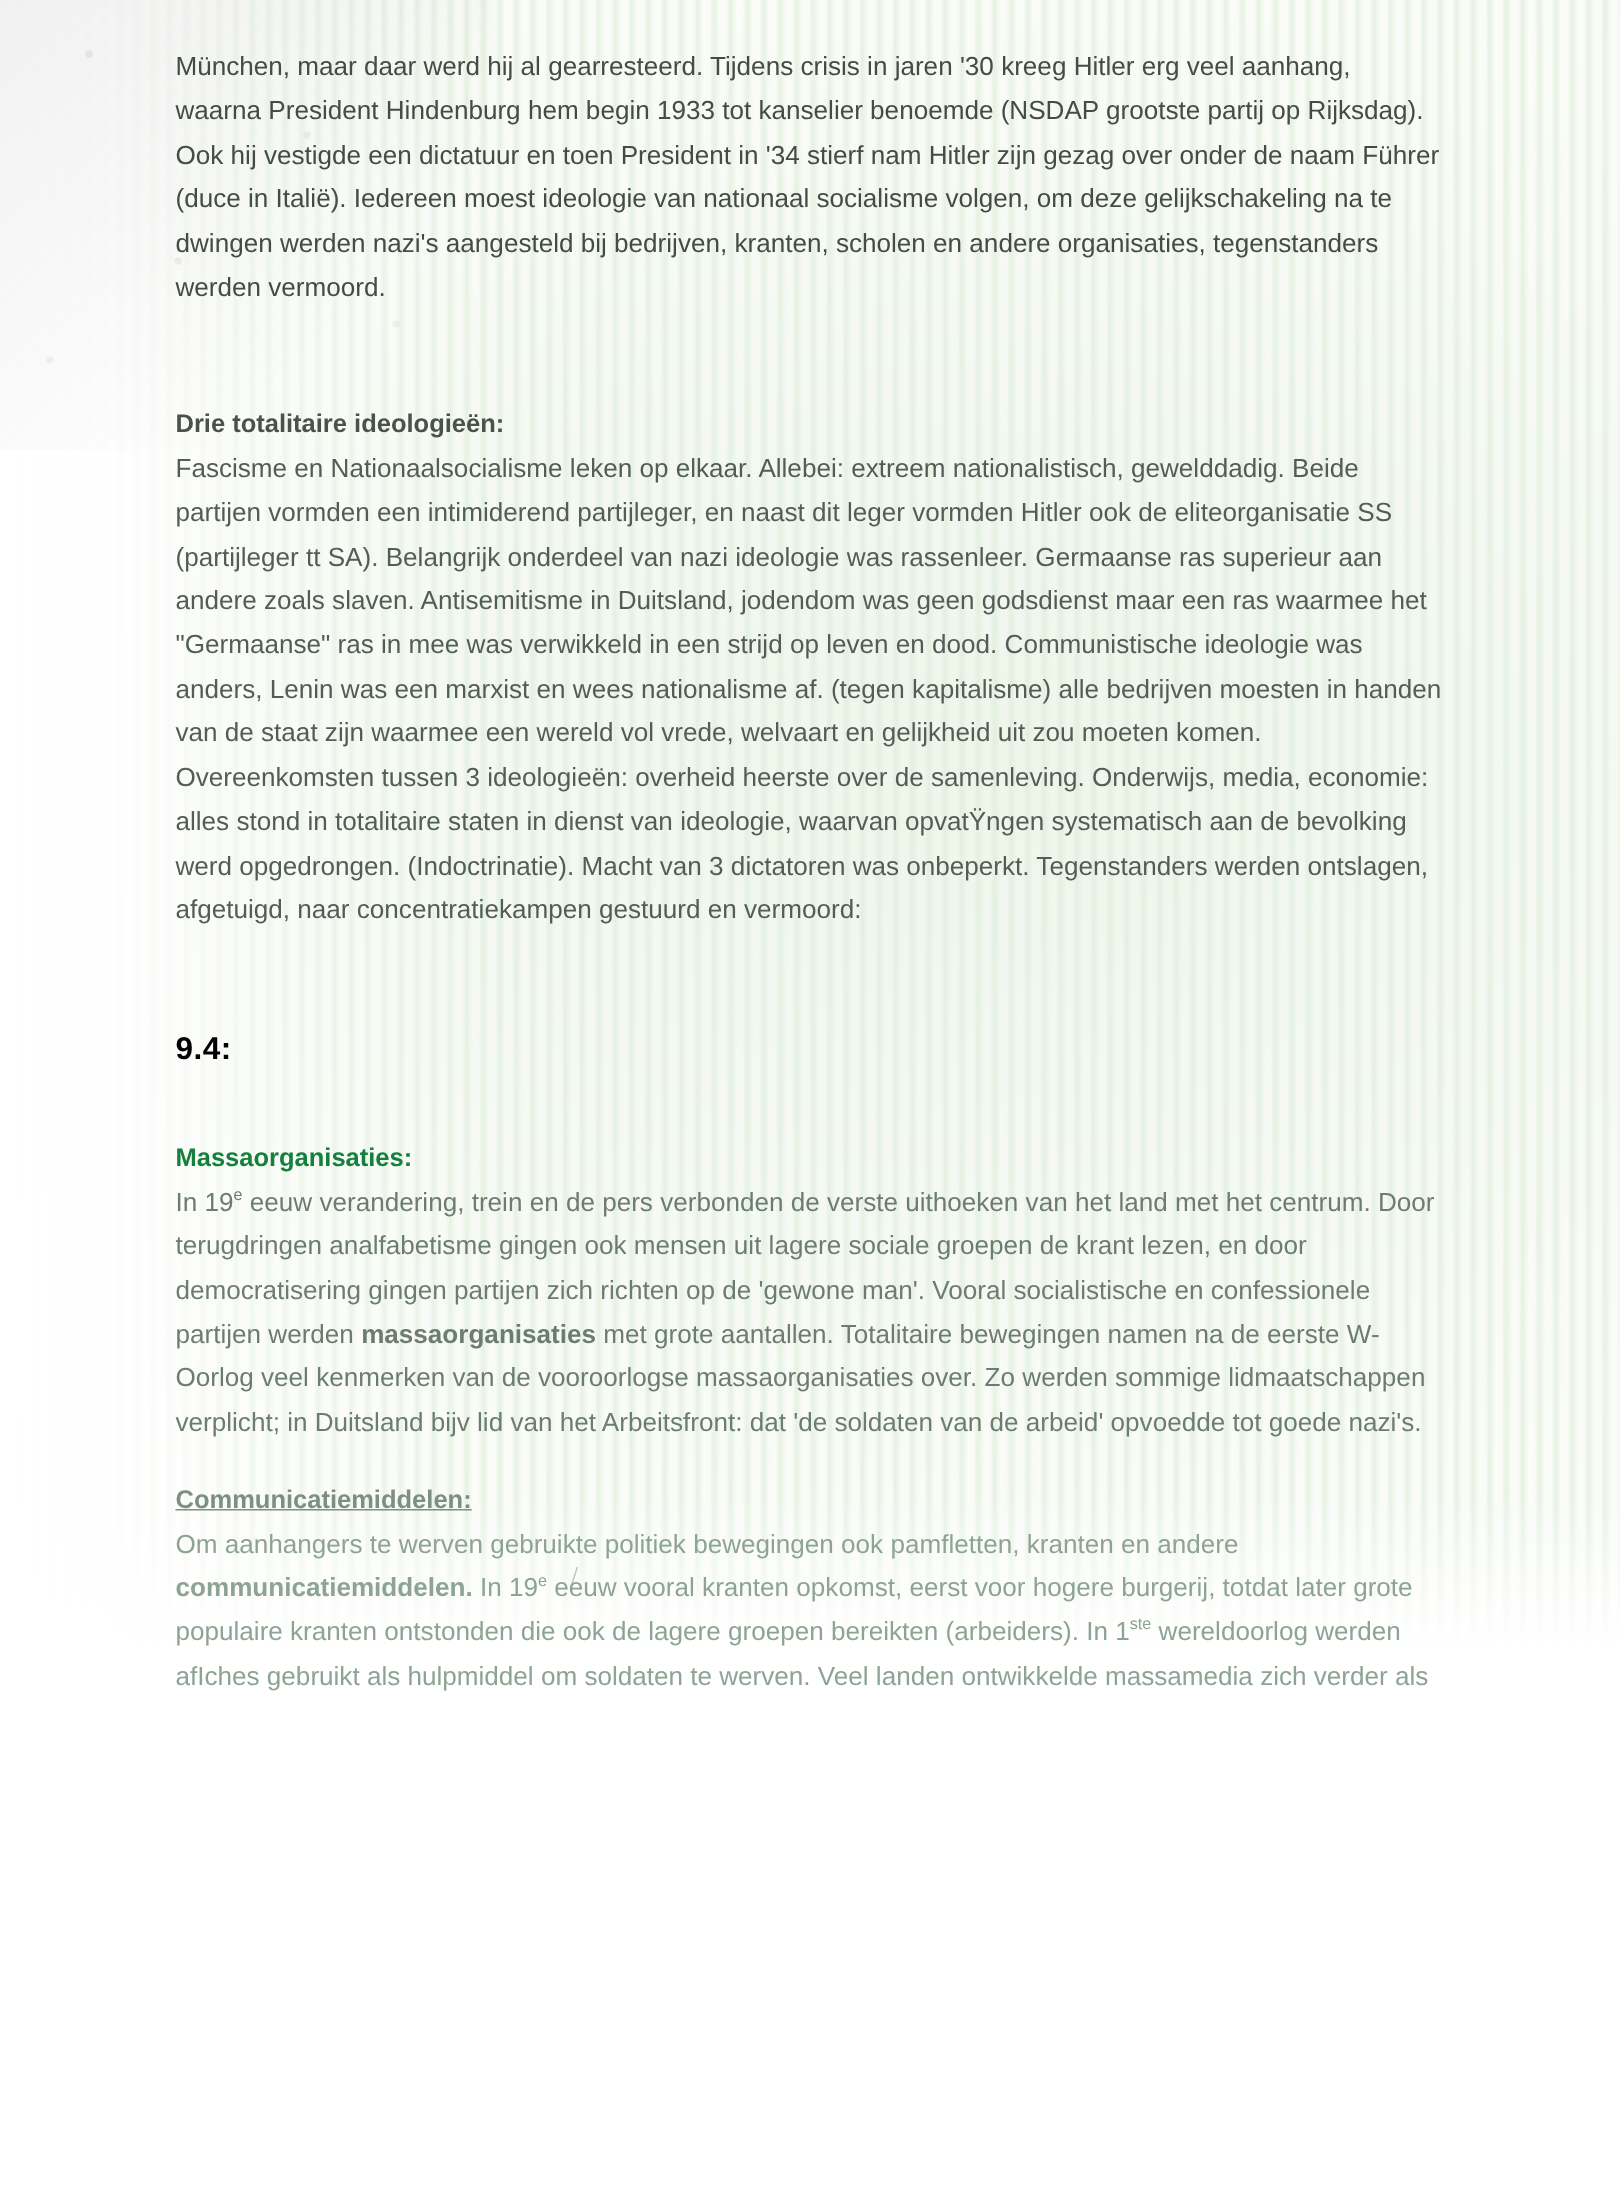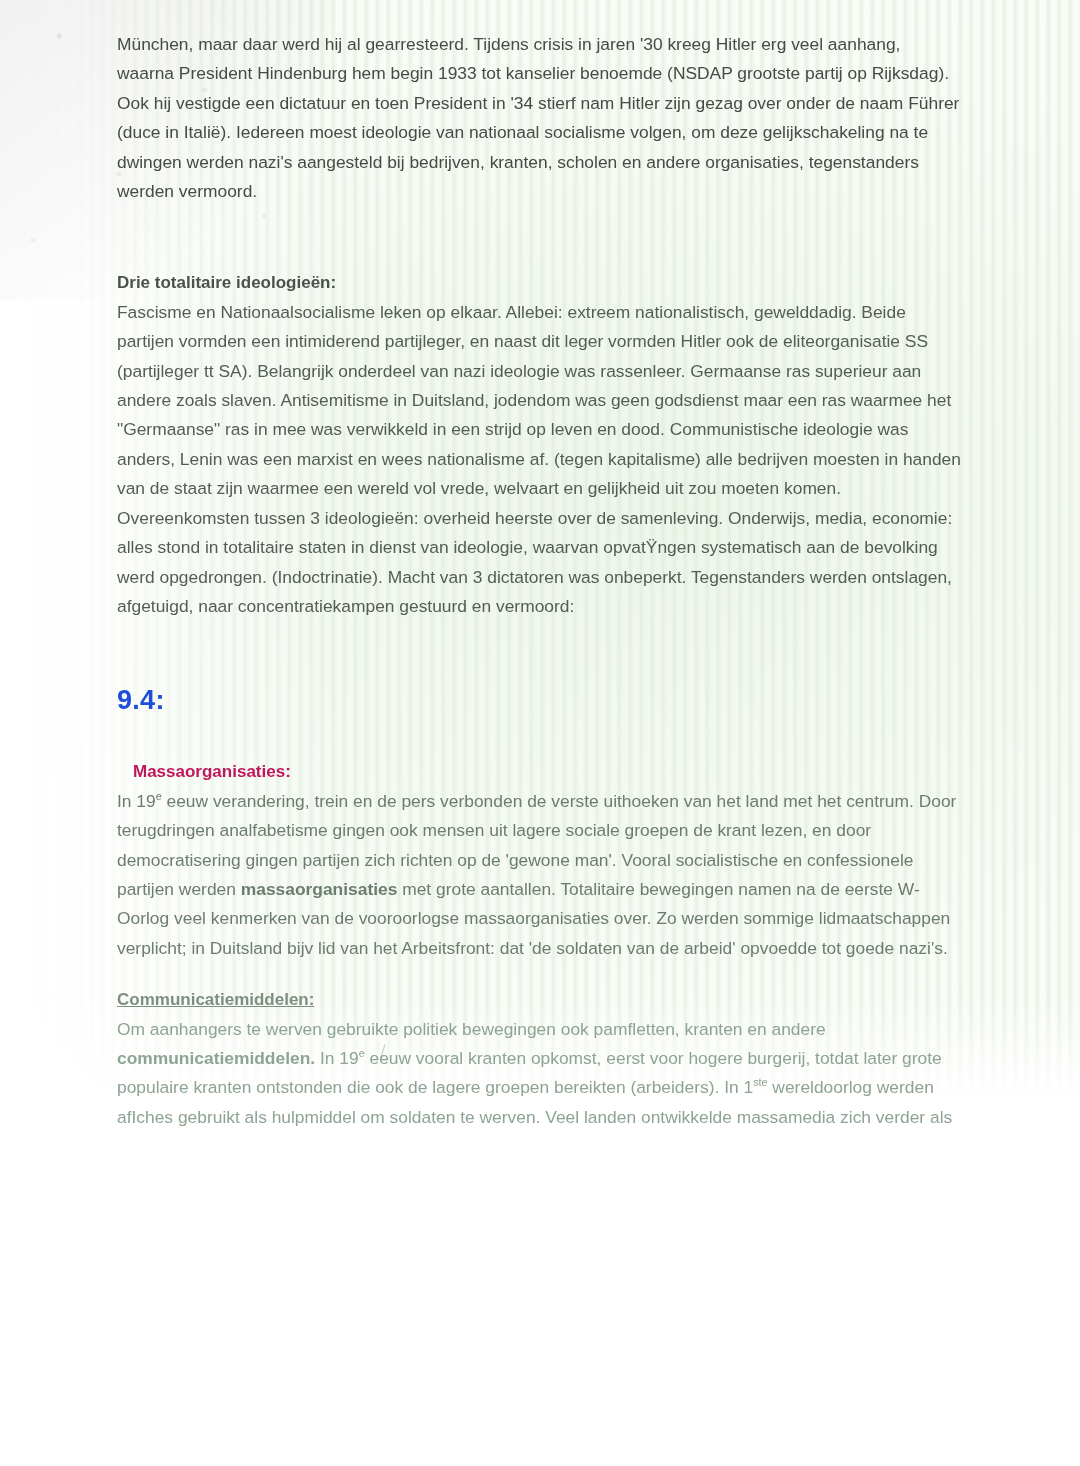--- a/index.html
+++ b/index.html
@@ -89,24 +89,24 @@
   }
 
   .head-bold {
     font-size: 17px;
     line-height: 29.4px;
     font-weight: bold;
     color: #36473a;
   }
 
   .section-number {
-    font-size: 27px;
+    font-size: 21px;
     line-height: 34px;
     font-weight: bold;
-    color: #1d4ed8;
+    color: #000000;
     letter-spacing: 0.3px;
   }
 
   b, strong { font-weight: bold; }
 
   sup {
     font-size: 0.62em;
     vertical-align: super;
     line-height: 0;
   }
@@ -153,21 +153,21 @@
     <h3 class="head-bold tone-2" style="color: rgb(74, 82, 75);">Drie totalitaire ideologieën:</h3>
 
     <p class="para tone-2" style="color: rgb(84, 93, 85);">Fascisme en Nationaalsocialisme leken op elkaar. Allebei: extreem nationalistisch, gewelddadig. Beide partijen vormden een intimiderend partijleger, en naast dit leger vormden Hitler ook de eliteorganisatie SS (partijleger tt SA). Belangrijk onderdeel van nazi ideologie was rassenleer. Germaanse ras superieur aan andere zoals slaven. Antisemitisme in Duitsland, jodendom was geen godsdienst maar een ras waarmee het "Germaanse" ras in mee was verwikkeld in een strijd op leven en dood. Communistische ideologie was anders, Lenin was een marxist en wees nationalisme af. (tegen kapitalisme)  alle bedrijven moesten in handen van de staat zijn waarmee een wereld vol vrede, welvaart en gelijkheid uit zou moeten komen. Overeenkomsten tussen 3 ideologieën: overheid heerste over de samenleving. Onderwijs, media, economie: alles stond in totalitaire staten in dienst van ideologie, waarvan opvatŸngen systematisch aan de bevolking werd opgedrongen. (Indoctrinatie). Macht van 3 dictatoren was onbeperkt. Tegenstanders werden ontslagen, afgetuigd, naar concentratiekampen gestuurd en vermoord:</p>
 
     <div class="blk-spacer-lg"></div>
 
     <h2 class="section-number">9.4:</h2>
 
     <div class="blk-spacer-md"></div>
 
-    <h3 class="head-bold tone-2" style="color: #be185d; margin-left: 16px;">Massaorganisaties:</h3>
+    <h3 class="head-bold tone-2" style="color: #15803d;">Massaorganisaties:</h3>
 
     <p class="para tone-3" style="color: rgb(109, 124, 112);"><span>In 19</span><sup>e</sup><span> eeuw verandering, trein en de pers verbonden de verste uithoeken van het land met het centrum. Door terugdringen analfabetisme gingen ook mensen uit lagere sociale groepen de krant lezen, en door democratisering gingen partijen zich richten op de 'gewone man'. Vooral socialistische en confessionele partijen werden </span><b>massaorganisaties</b><span> met grote aantallen. Totalitaire bewegingen namen na de eerste W-Oorlog veel kenmerken van de vooroorlogse massaorganisaties over. Zo werden sommige lidmaatschappen verplicht; in Duitsland bijv lid van het Arbeitsfront: dat 'de soldaten van de arbeid' opvoedde tot goede nazi's.</span></p>
 
     <div class="blk-spacer-sm"></div>
 
     <h3 class="head-bold tone-4" style="color: rgb(124, 143, 129); text-decoration: underline;"><b>Communicatiemiddelen</b><span>:</span></h3>
 
     <p class="para tone-4" style="color: rgb(141, 163, 147);"><span>Om aanhangers te werven gebruikte politiek bewegingen ook pamfletten, kranten en andere </span><b>communicatiemiddelen.</b><span> In 19</span><sup>e</sup><span> eeuw vooral kranten opkomst, eerst voor hogere burgerij, totdat later grote populaire kranten ontstonden die ook de lagere groepen bereikten (arbeiders). In 1</span><sup>ste</sup><span> wereldoorlog werden afIches gebruikt als hulpmiddel om soldaten te werven. Veel landen ontwikkelde massamedia zich verder als gevolg van verdere democratisering. Veel landen kregen algemeen kiesrecht en analfabetisme kwam minder voor. Invloed vd media nam ook toe door technologische ontwikkelingen denk hierbij aan: Kleinbeeldcamera, geluidsfilm en de radio die in de jaren '20 op de markt kwam.</span></p>
 
   </div>

